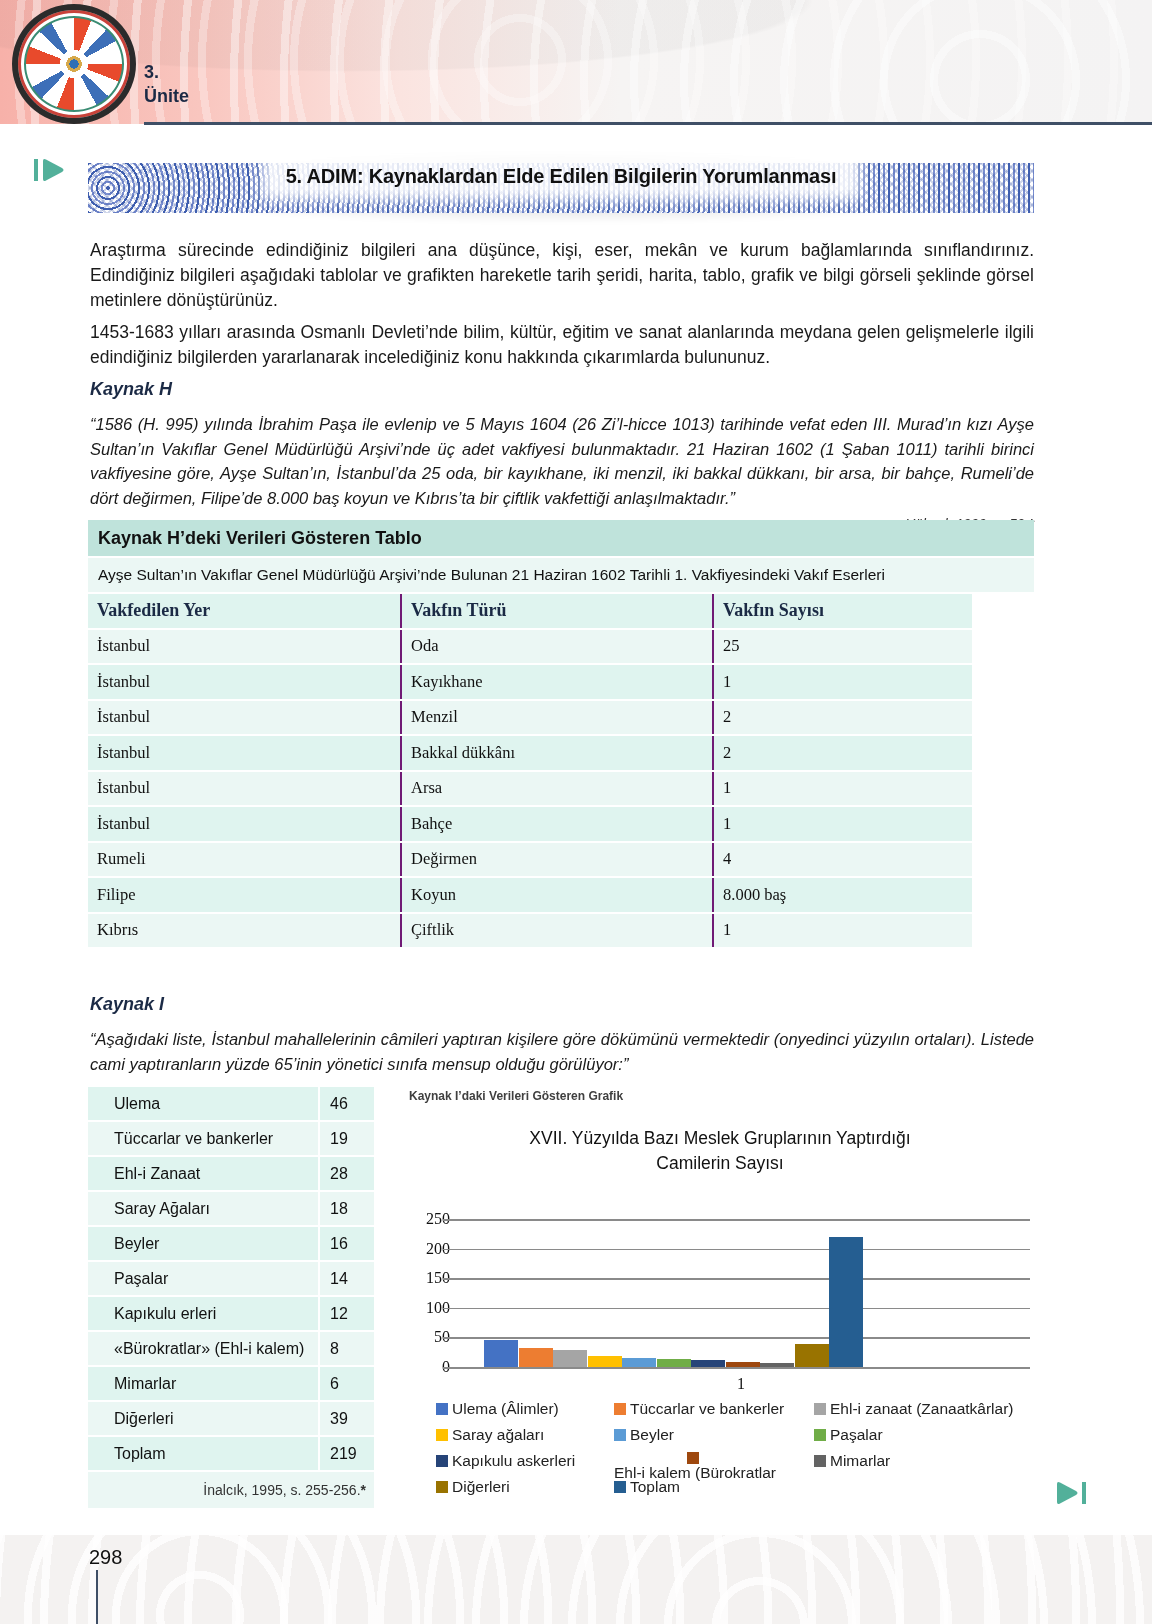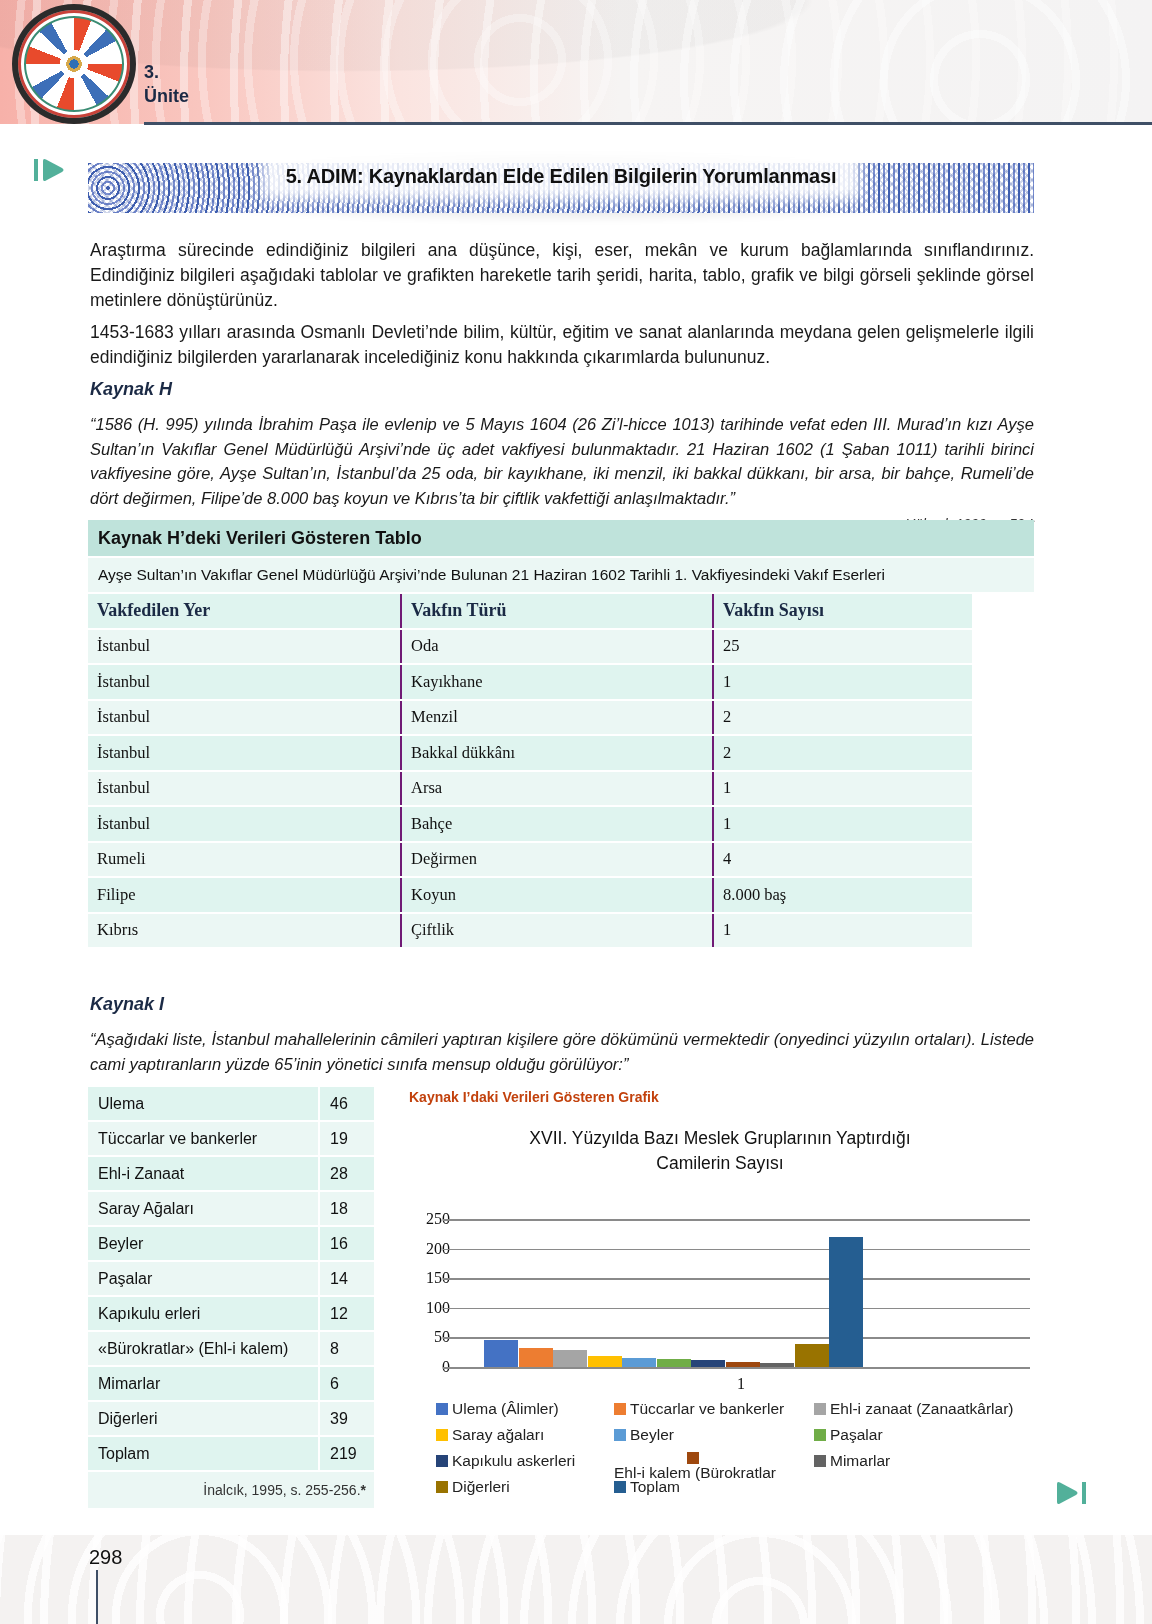--- a/index.html
+++ b/index.html
@@ -97,33 +97,33 @@
   .table-h .c2 { width: 312px; }
   .table-h .c3 { width: 260px; }
   .table-h .head-row .cell { font-weight: bold; font-size: 18px; color: #1b2a45; background: #dff4ef; }
   .table-h .row.odd .cell { background: #ebf7f4; }
   .table-h .row.even .cell { background: #dff4ef; }
 
   
   .table-i { position: absolute; left: 88px; top: 1087px; width: 286px; }
   .table-i .row { display: flex; height: 33px; margin-bottom: 2px; }
   .table-i .row .cell { display: flex; align-items: center; font-size: 16px; color: #111111; }
-  .table-i .row .name { width: 230px; padding-left: 10px; }
+  .table-i .row .name { width: 230px; padding-left: 26px; }
   .table-i .row .val { width: 56px; padding-left: 10px; border-left: 2px solid #ffffff; }
   .table-i .row.odd .cell { background: #dff4ef; }
   .table-i .row.even .cell { background: #ebf7f4; }
   .table-i .src-row {
     height: 36px; background: #ebf7f4; display: flex; align-items: center; justify-content: flex-end;
     padding-right: 8px; font-size: 14px; color: #333333;
   }
   .table-i .src-row .star { font-weight: bold; }
 
   
   .chart-heading {
-    position: absolute; left: 409px; top: 1089px; font-size: 14px; font-weight: bold; color: #c2410c;
+    position: absolute; left: 409px; top: 1089px; font-size: 12px; font-weight: bold; color: #404040;
   }
   .chart-title {
     position: absolute; left: 420px; top: 1126px; width: 600px; text-align: center;
     font-size: 17.5px; line-height: 25px; color: #111111;
   }
   .chart-area { position: absolute; left: 400px; top: 1195px; width: 640px; height: 190px; }
   .y-tick {
     position: absolute; left: 20px; width: 30px; text-align: right; font-family: "Liberation Serif", "DejaVu Serif", serif;
     font-size: 16px; color: #111111; line-height: 16px;
   }

